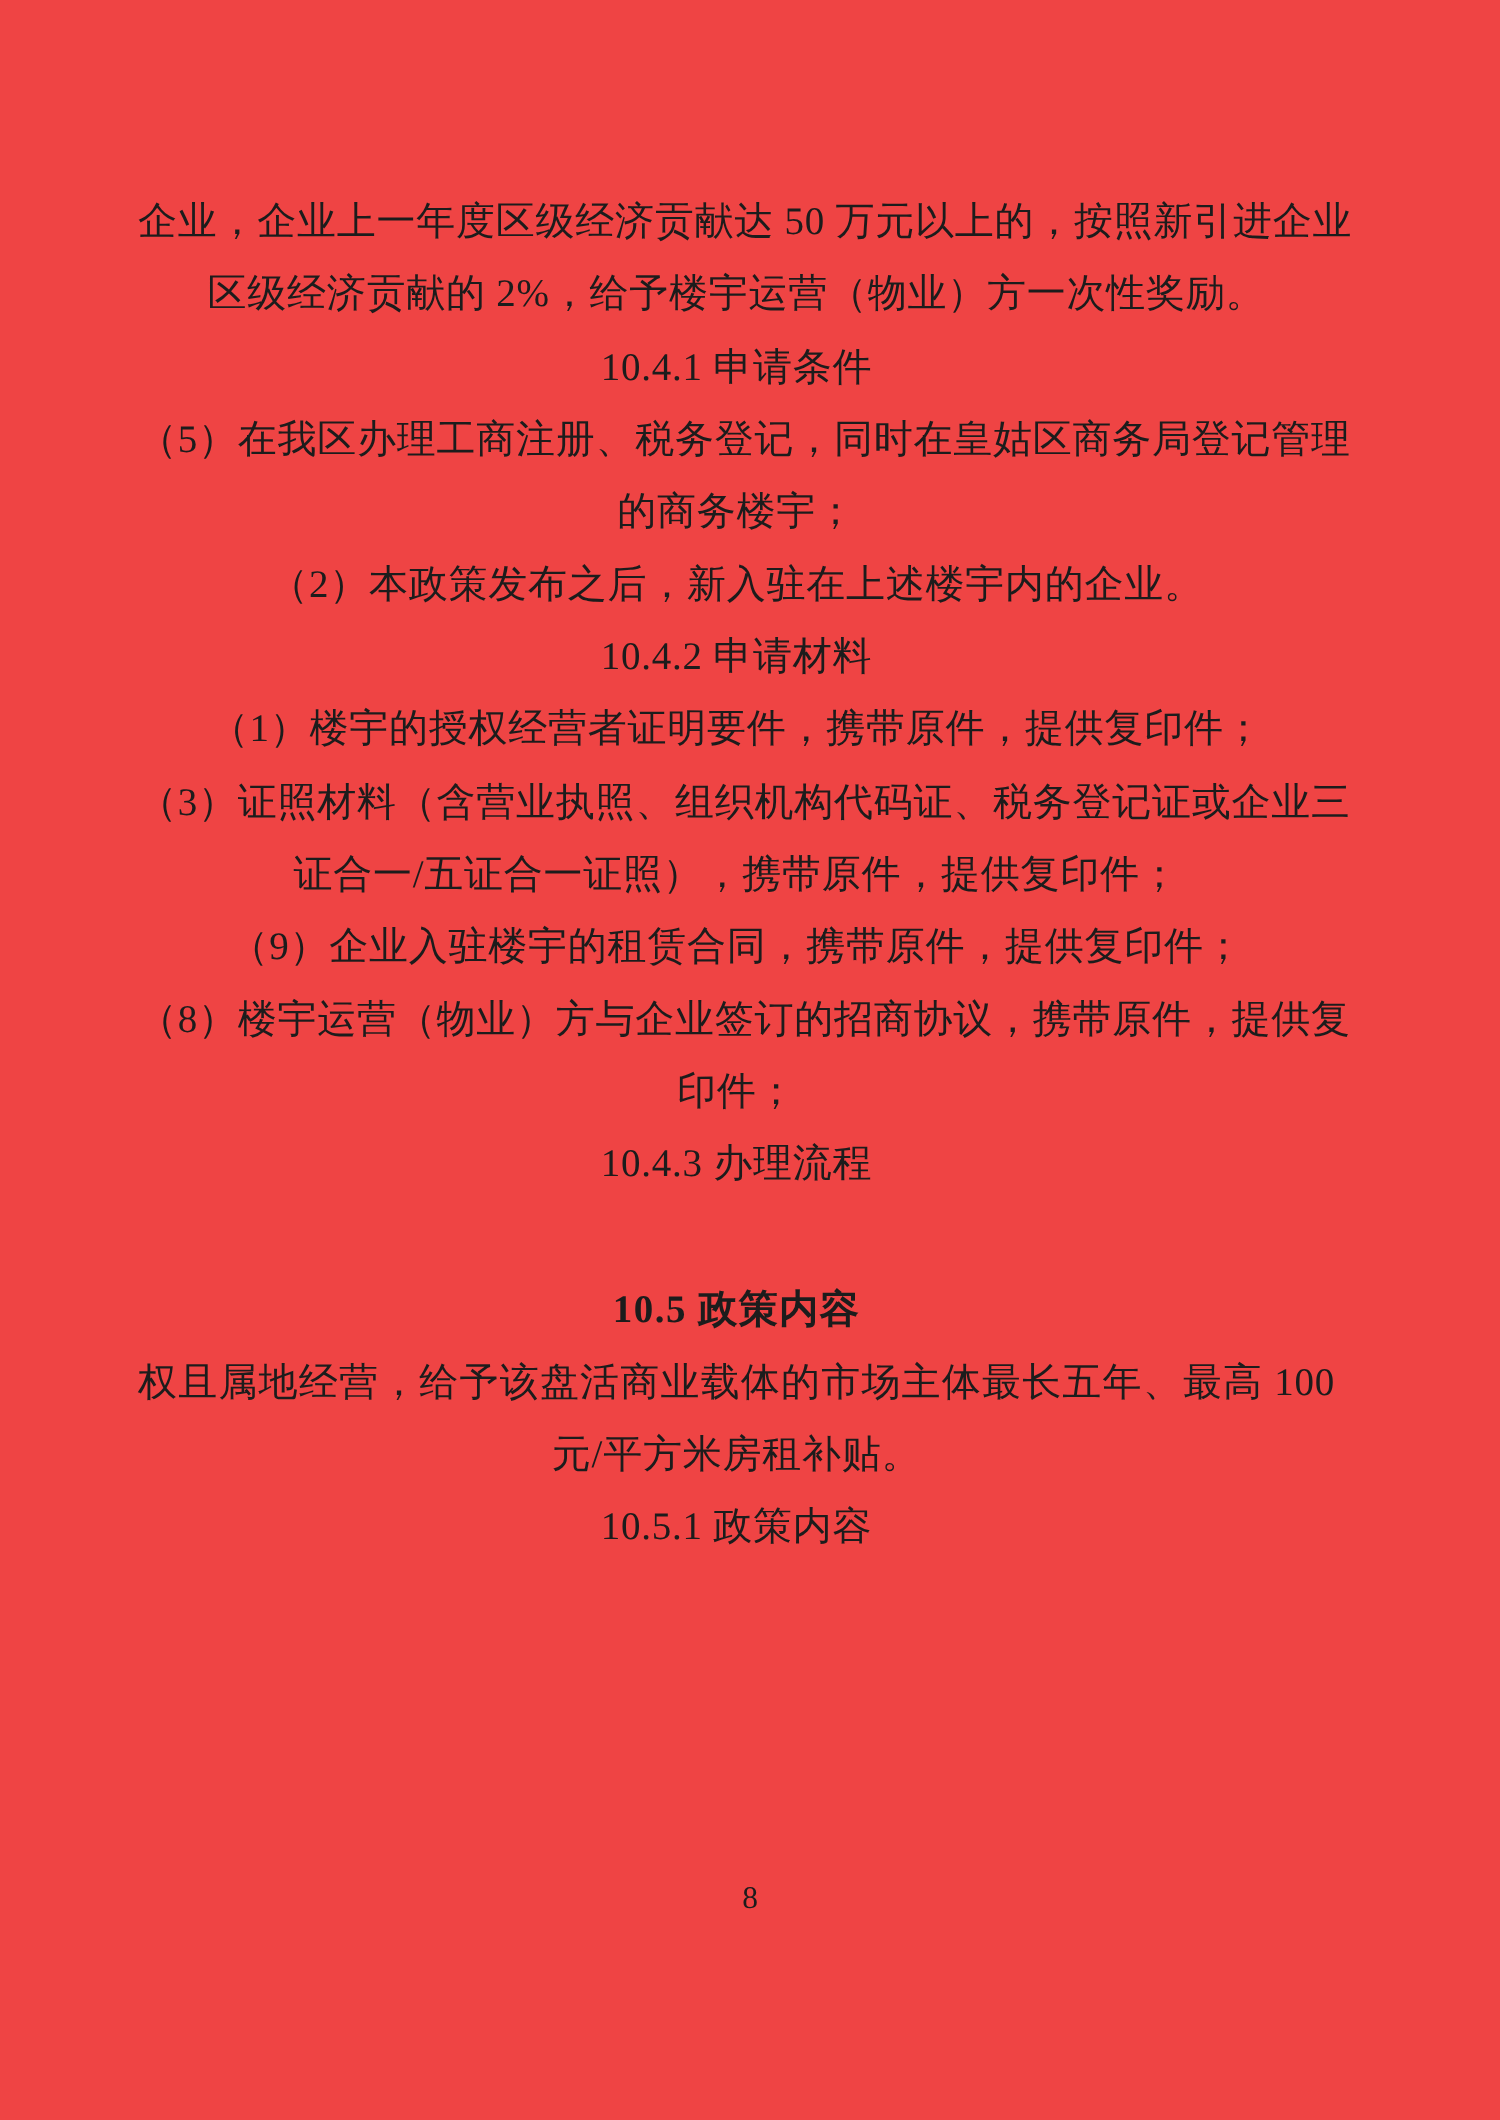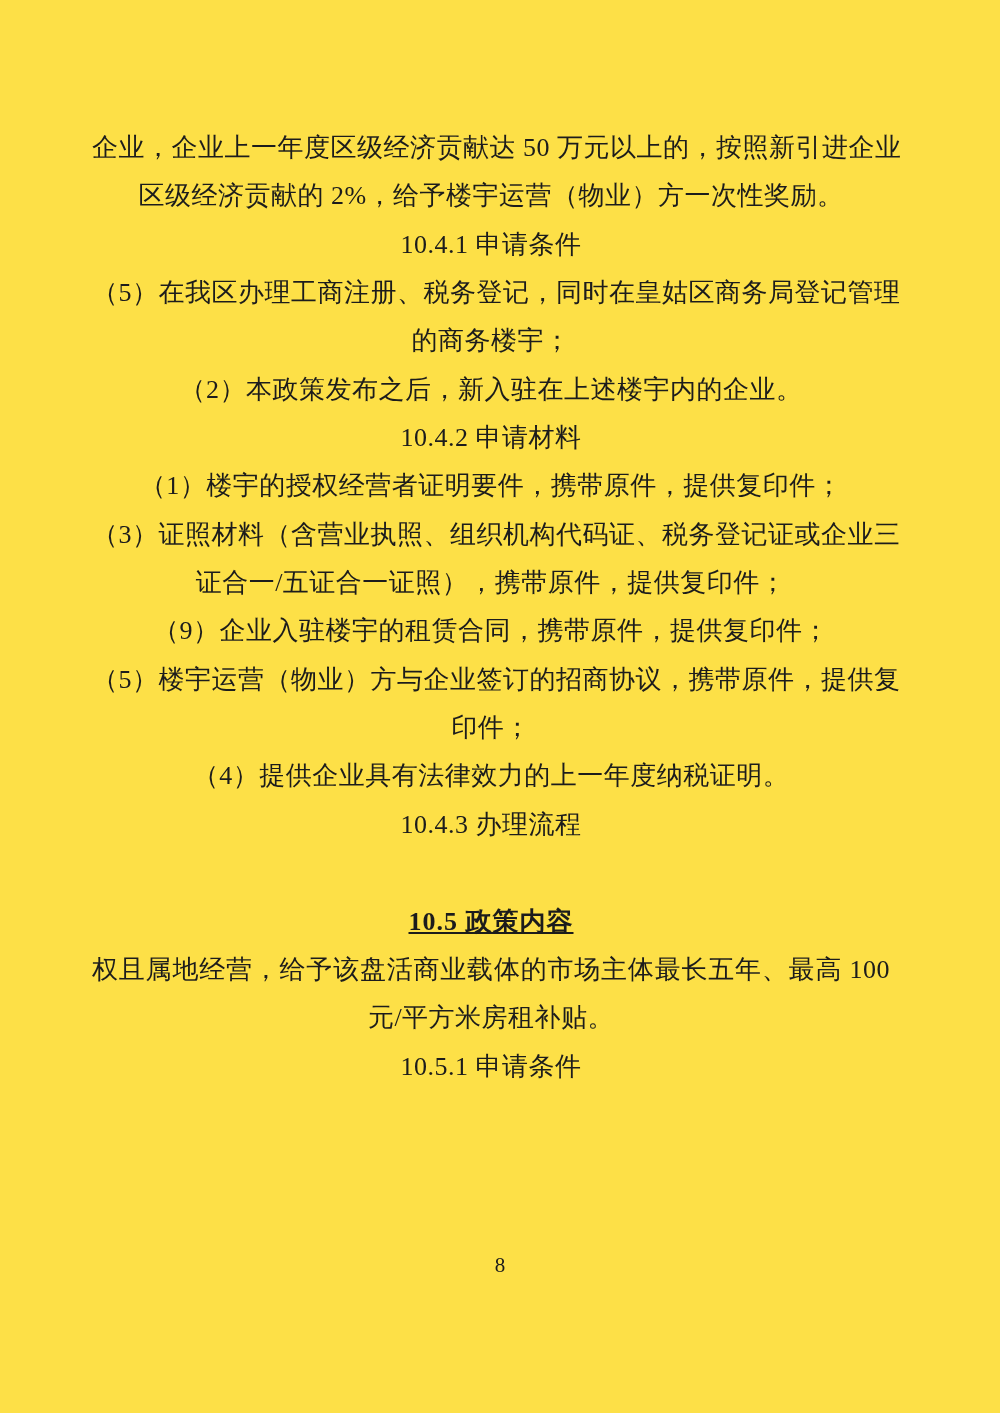--- a/index.html
+++ b/index.html
@@ -4,21 +4,21 @@
 <style>
   html, body {
     margin: 0;
     padding: 0;
     background: #ffffff;
   }
   .page {
     position: relative;
     width: 1000px;
     height: 1413px;
-    background: #fde047;
+    background: #ef4444;
     overflow: hidden;
     font-family: "Liberation Serif", "DejaVu Serif", serif;
     color: #1c1c1c;
   }
   .text-area {
     position: absolute;
     left: 92px;
     top: 124px;
     width: 798px;
   }
@@ -30,21 +30,20 @@
     white-space: nowrap;
     text-align: center;
   }
   .line.just {
     text-align: justify;
     text-align-last: justify;
   }
   .line.bold {
     font-weight: bold;
     letter-spacing: 1px;
-    text-decoration: underline;
   }
   .page-number {
     position: absolute;
     top: 1250px;
     left: 0;
     width: 100%;
     height: 30px;
     line-height: 30px;
     text-align: center;
     font-size: 21px;
@@ -60,24 +59,23 @@
       <div class="line">区级经济贡献的 2%，给予楼宇运营（物业）方一次性奖励。</div>
       <div class="line">10.4.1 申请条件</div>
       <div class="line just">（5）在我区办理工商注册、税务登记，同时在皇姑区商务局登记管理</div>
       <div class="line">的商务楼宇；</div>
       <div class="line">（2）本政策发布之后，新入驻在上述楼宇内的企业。</div>
       <div class="line">10.4.2 申请材料</div>
       <div class="line">（1）楼宇的授权经营者证明要件，携带原件，提供复印件；</div>
       <div class="line just">（3）证照材料（含营业执照、组织机构代码证、税务登记证或企业三</div>
       <div class="line">证合一/五证合一证照），携带原件，提供复印件；</div>
       <div class="line">（9）企业入驻楼宇的租赁合同，携带原件，提供复印件；</div>
-      <div class="line just">（5）楼宇运营（物业）方与企业签订的招商协议，携带原件，提供复</div>
+      <div class="line just">（8）楼宇运营（物业）方与企业签订的招商协议，携带原件，提供复</div>
       <div class="line">印件；</div>
-      <div class="line">（4）提供企业具有法律效力的上一年度纳税证明。</div>
       <div class="line">10.4.3 办理流程</div>
       <div class="line"></div>
       <div class="line bold">10.5 政策内容</div>
       <div class="line just">权且属地经营，给予该盘活商业载体的市场主体最长五年、最高 100</div>
       <div class="line">元/平方米房租补贴。</div>
-      <div class="line">10.5.1 申请条件</div>
+      <div class="line">10.5.1 政策内容</div>
     </div>
   <div class="page-number">8</div>
 </div>
 
 </body></html>

